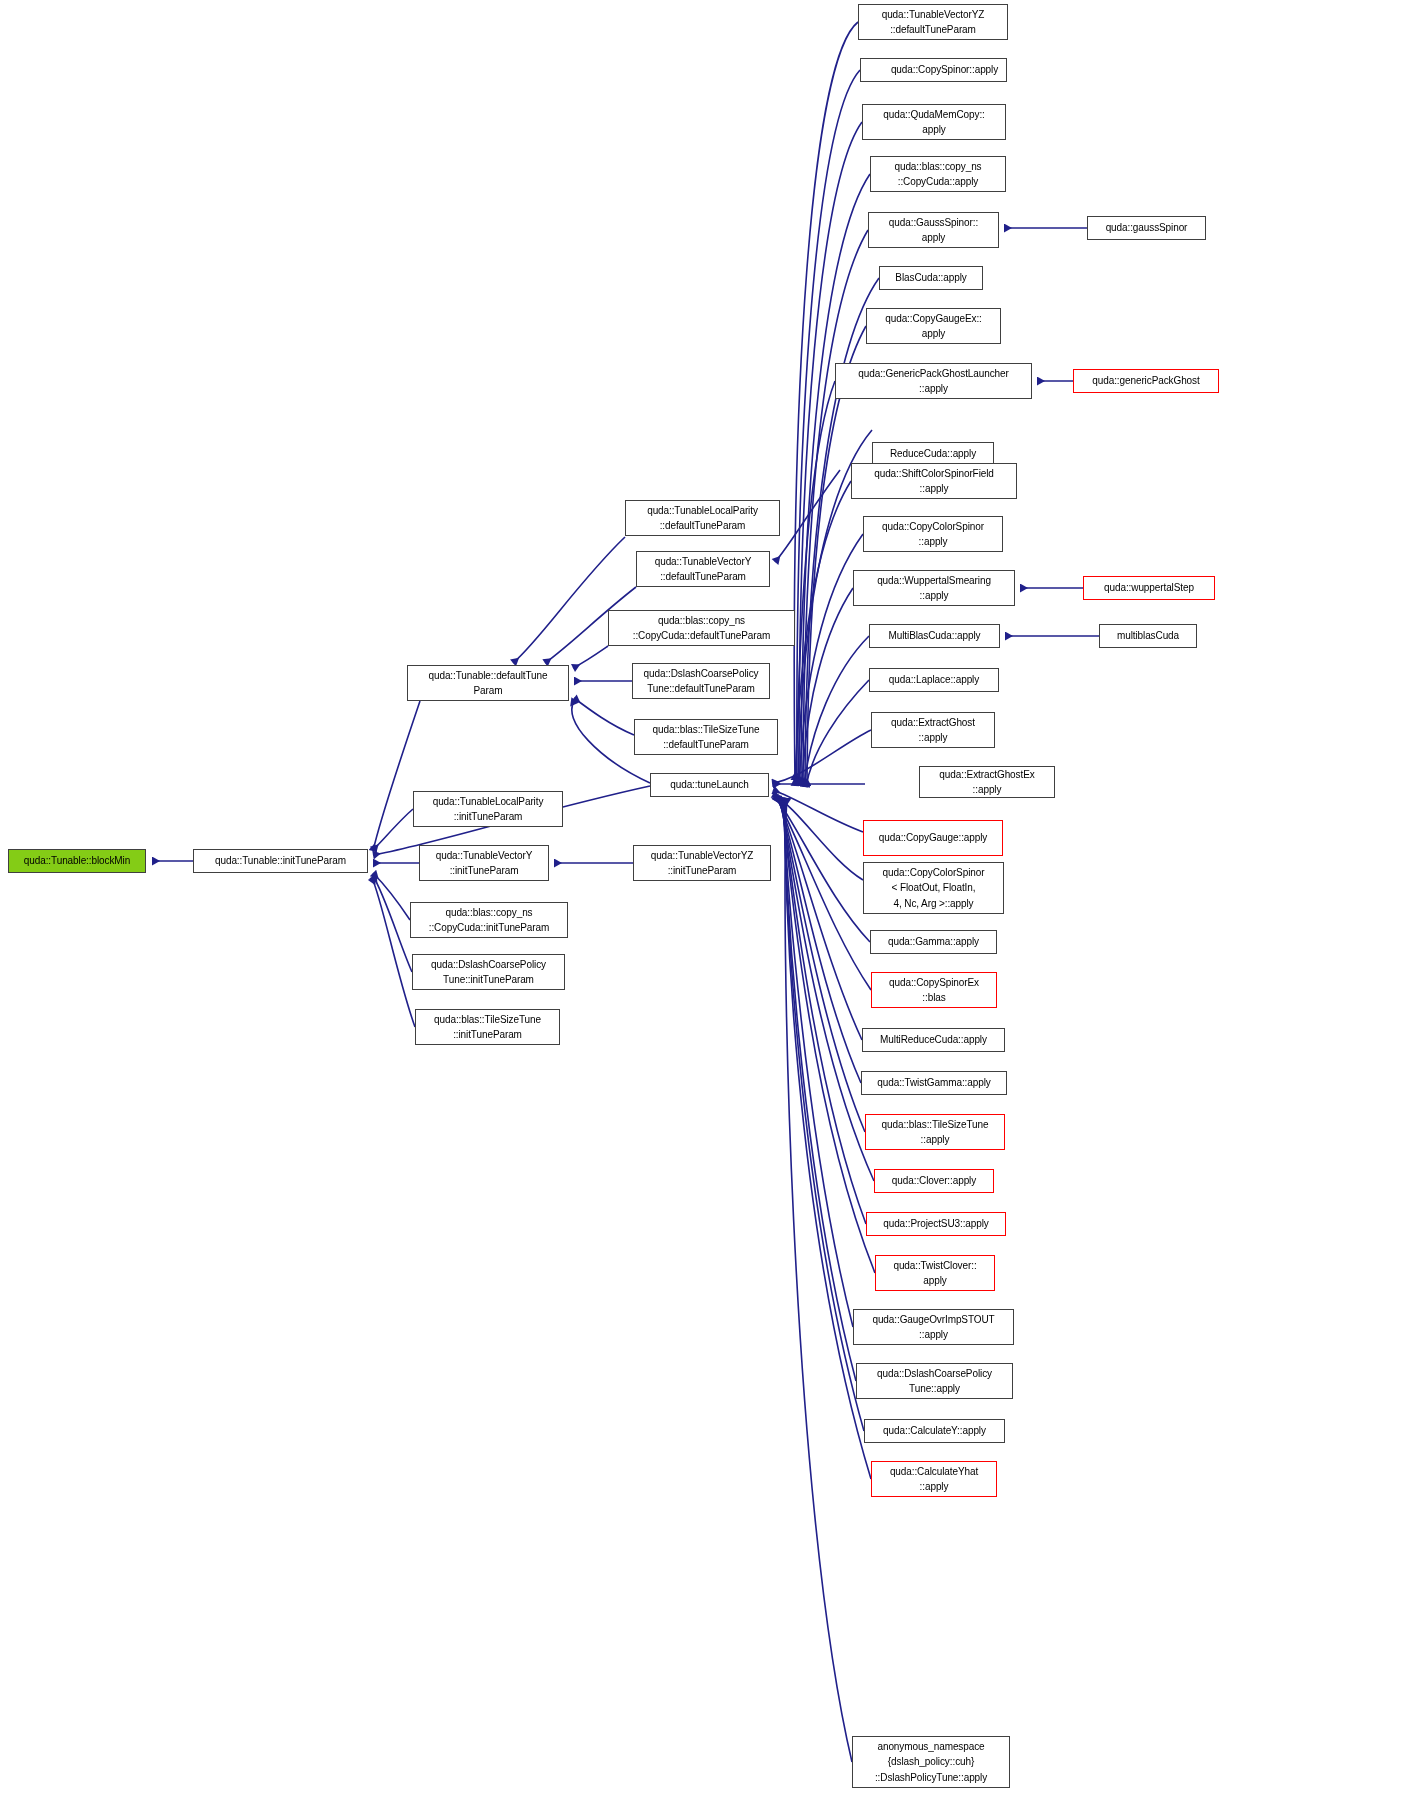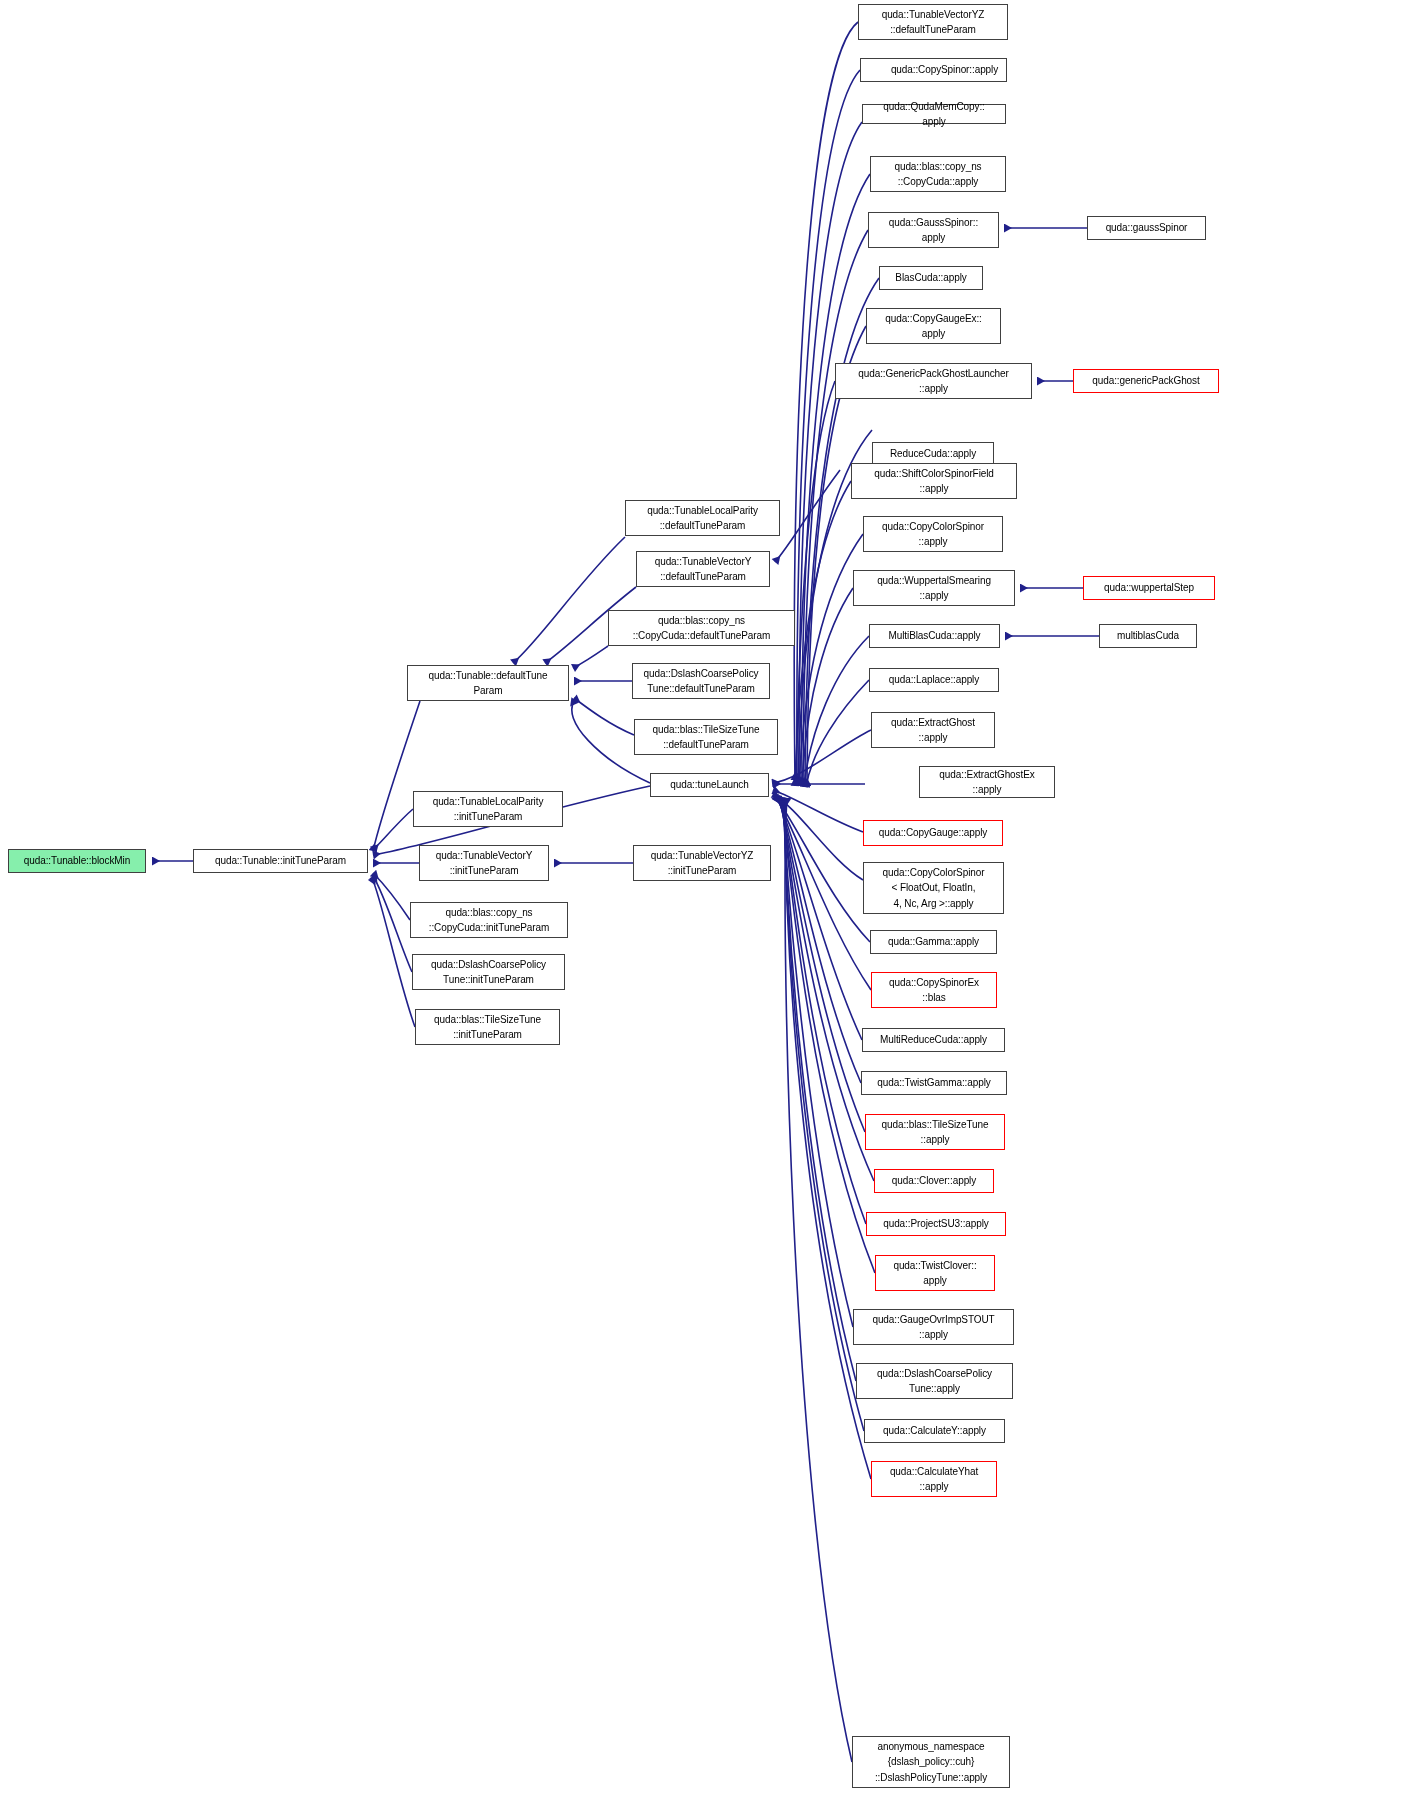--- a/index.html
+++ b/index.html
@@ -38,21 +38,21 @@
     color: #000000;
     letter-spacing: -0.1px;
     white-space: pre-line;
     padding: 0 2px;
     z-index: 2;
   }
   .node.red {
     border-color: #ff0000;
   }
   .node.current {
-    background: #86efac;
+    background: #84cc16;
     border-color: #404040;
   }
 </style>
 </head>
 <body>
 
 <div id="canvas">
   <svg id="edge-layer" viewBox="0 0 1403 1796" width="1403" height="1796">
     <defs>
       <marker id="arrL" markerWidth="9" markerHeight="9" refX="8" refY="4.5" orient="auto" markerUnits="userSpaceOnUse">
@@ -137,21 +137,21 @@
       <div class="node" style="left: 412px; top: 954px; width: 153px; height: 36px;"><span>quda::DslashCoarsePolicy
 Tune::initTuneParam</span></div>
       <div class="node" style="left: 415px; top: 1009px; width: 145px; height: 36px;"><span>quda::blas::TileSizeTune
 ::initTuneParam</span></div>
       <div class="node" style="left: 633px; top: 845px; width: 138px; height: 36px;"><span>quda::TunableVectorYZ
 ::initTuneParam</span></div>
       <div class="node" style="left: 650px; top: 773px; width: 119px; height: 24px;"><span>quda::tuneLaunch</span></div>
       <div class="node" style="left: 858px; top: 4px; width: 150px; height: 36px;"><span>quda::TunableVectorYZ
 ::defaultTuneParam</span></div>
       <div class="node" style="left: 860px; top: 58px; width: 147px; height: 24px; padding-left: 24px;"><span>quda::CopySpinor::apply</span></div>
-      <div class="node" style="left: 862px; top: 104px; width: 144px; height: 20px; align-items: center;"><span>quda::QudaMemCopy::
+      <div class="node" style="left: 862px; top: 104px; width: 144px; height: 36px; align-items: center;"><span>quda::QudaMemCopy::
 apply</span></div>
       <div class="node" style="left: 870px; top: 156px; width: 136px; height: 36px;"><span>quda::blas::copy_ns
 ::CopyCuda::apply</span></div>
       <div class="node" style="left: 868px; top: 212px; width: 131px; height: 36px;"><span>quda::GaussSpinor::
 apply</span></div>
       <div class="node" style="left: 879px; top: 266px; width: 104px; height: 24px;"><span>BlasCuda::apply</span></div>
       <div class="node" style="left: 866px; top: 308px; width: 135px; height: 36px;"><span>quda::CopyGaugeEx::
 apply</span></div>
       <div class="node" style="left: 835px; top: 363px; width: 197px; height: 36px;"><span>quda::GenericPackGhostLauncher
 ::apply</span></div>
@@ -161,21 +161,21 @@
       <div class="node" style="left: 863px; top: 516px; width: 140px; height: 36px;"><span>quda::CopyColorSpinor
 ::apply</span></div>
       <div class="node" style="left: 853px; top: 570px; width: 162px; height: 36px;"><span>quda::WuppertalSmearing
 ::apply</span></div>
       <div class="node" style="left: 869px; top: 624px; width: 131px; height: 24px;"><span>MultiBlasCuda::apply</span></div>
       <div class="node" style="left: 869px; top: 668px; width: 130px; height: 24px;"><span>quda::Laplace::apply</span></div>
       <div class="node" style="left: 871px; top: 712px; width: 124px; height: 36px;"><span>quda::ExtractGhost
 ::apply</span></div>
       <div class="node" style="left: 879px; top: 766px; width: 136px; height: 32px; margin-left: 40px;"><span>quda::ExtractGhostEx
 ::apply</span></div>
-      <div class="node red" style="left: 863px; top: 820px; width: 140px; height: 26px;"><span>quda::CopyGauge::apply</span></div>
+      <div class="node red" style="left: 863px; top: 820px; width: 140px; height: 36px;"><span>quda::CopyGauge::apply</span></div>
       <div class="node" style="left: 863px; top: 862px; width: 141px; height: 52px;"><span>quda::CopyColorSpinor
 &lt; FloatOut, FloatIn,
 4, Nc, Arg &gt;::apply</span></div>
       <div class="node" style="left: 870px; top: 930px; width: 127px; height: 24px;"><span>quda::Gamma::apply</span></div>
       <div class="node red" style="left: 871px; top: 972px; width: 126px; height: 36px;"><span>quda::CopySpinorEx
 ::blas</span></div>
       <div class="node" style="left: 862px; top: 1028px; width: 143px; height: 24px;"><span>MultiReduceCuda::apply</span></div>
       <div class="node" style="left: 861px; top: 1071px; width: 146px; height: 24px;"><span>quda::TwistGamma::apply</span></div>
       <div class="node red" style="left: 865px; top: 1114px; width: 140px; height: 36px;"><span>quda::blas::TileSizeTune
 ::apply</span></div>

